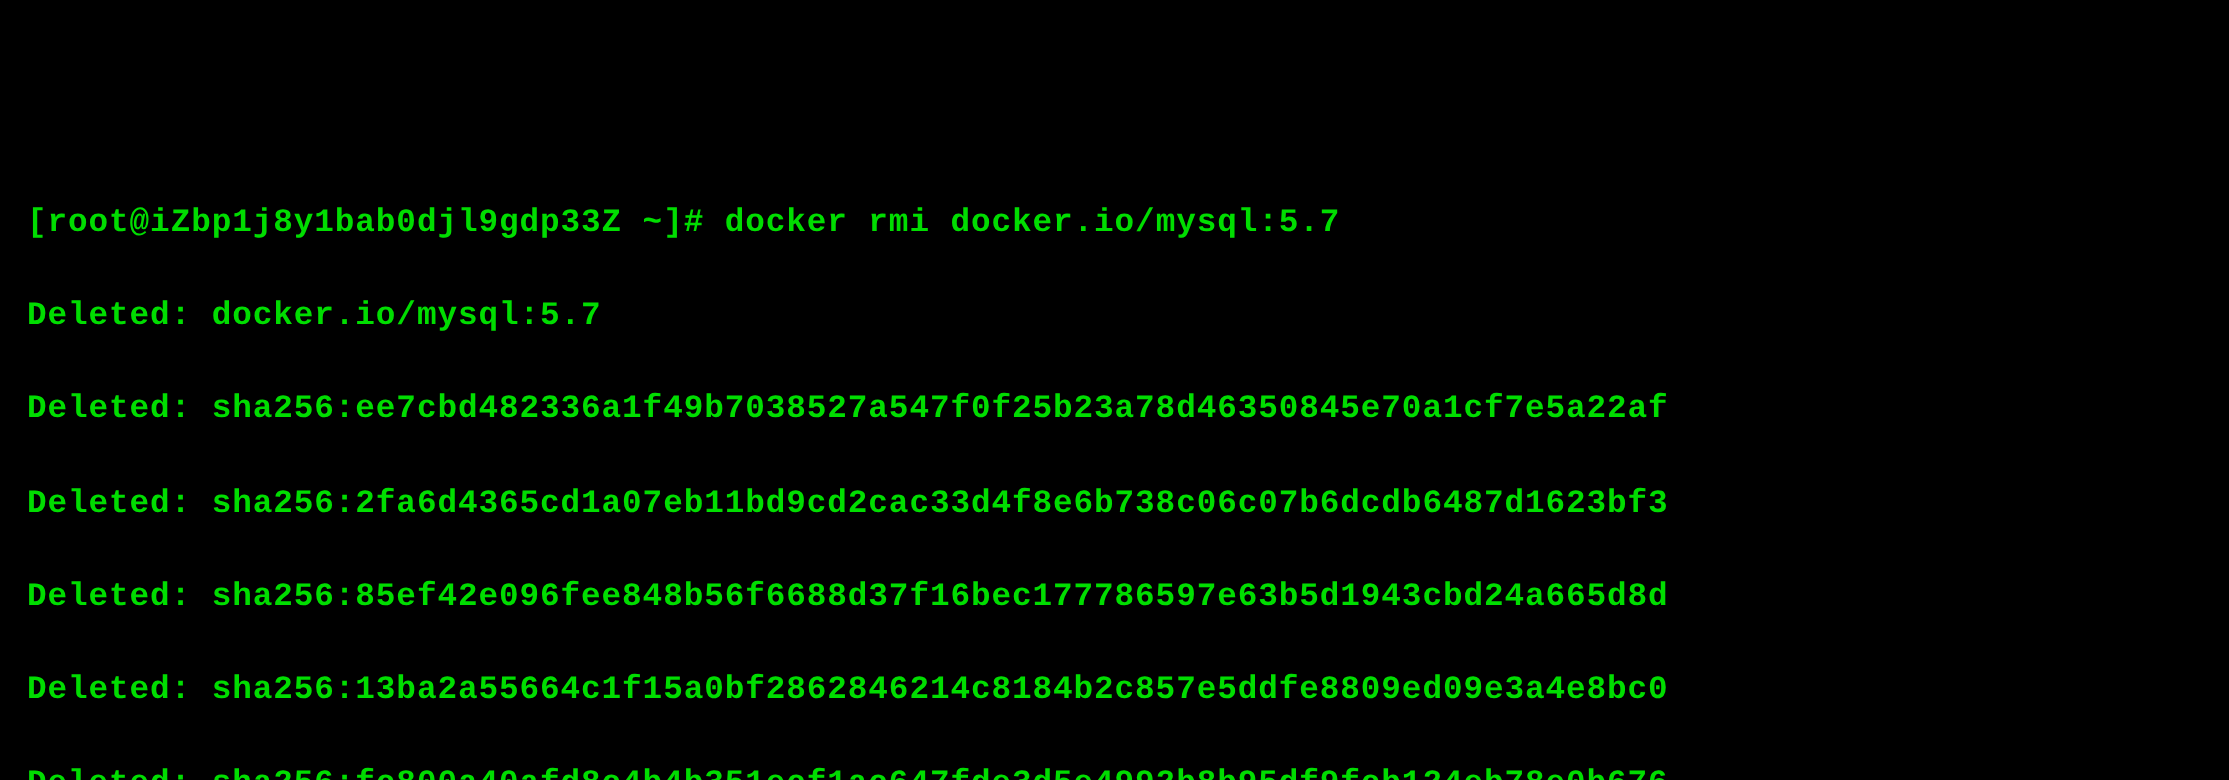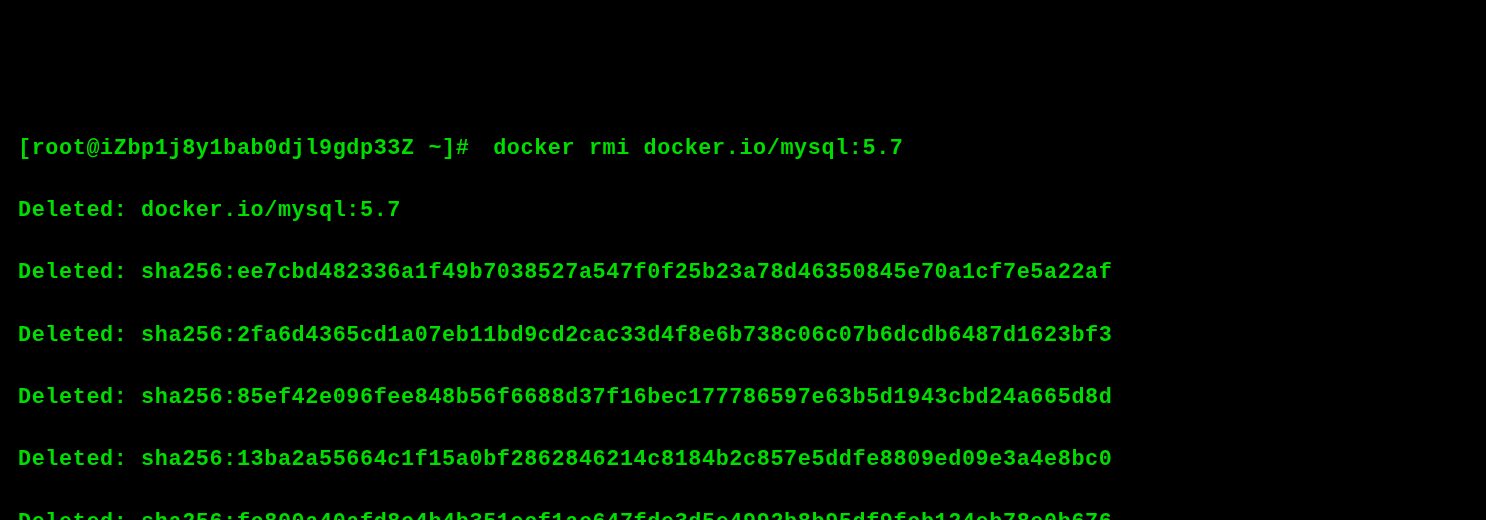--- a/index.html
+++ b/index.html
@@ -20,21 +20,20 @@
       overflow: hidden;
     }
     .terminal-line {
       display: block;
     }
     .prompt {
       color: #00dd00;
     }
     .cmd {
       color: #00dd00;
-      margin-left: 10px;
     }
     .output {
       color: #00dd00;
     }
   </style>
 </head>
 <body>
 
 
 

